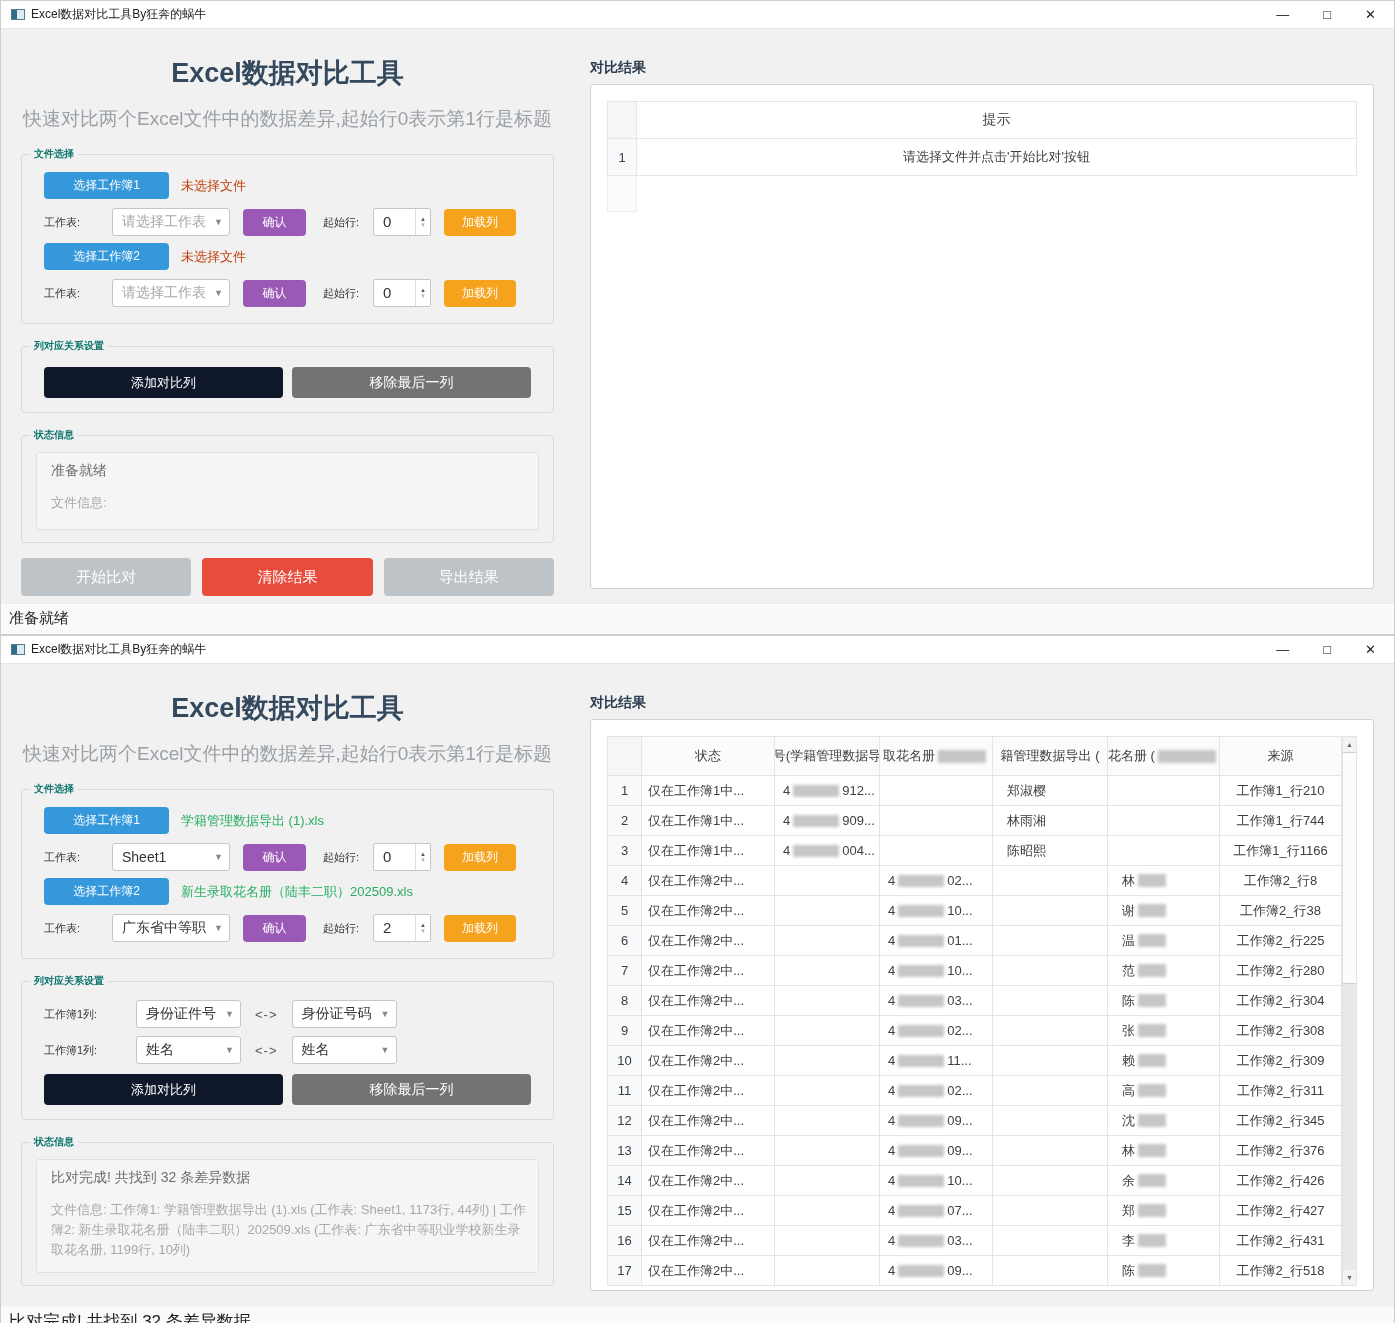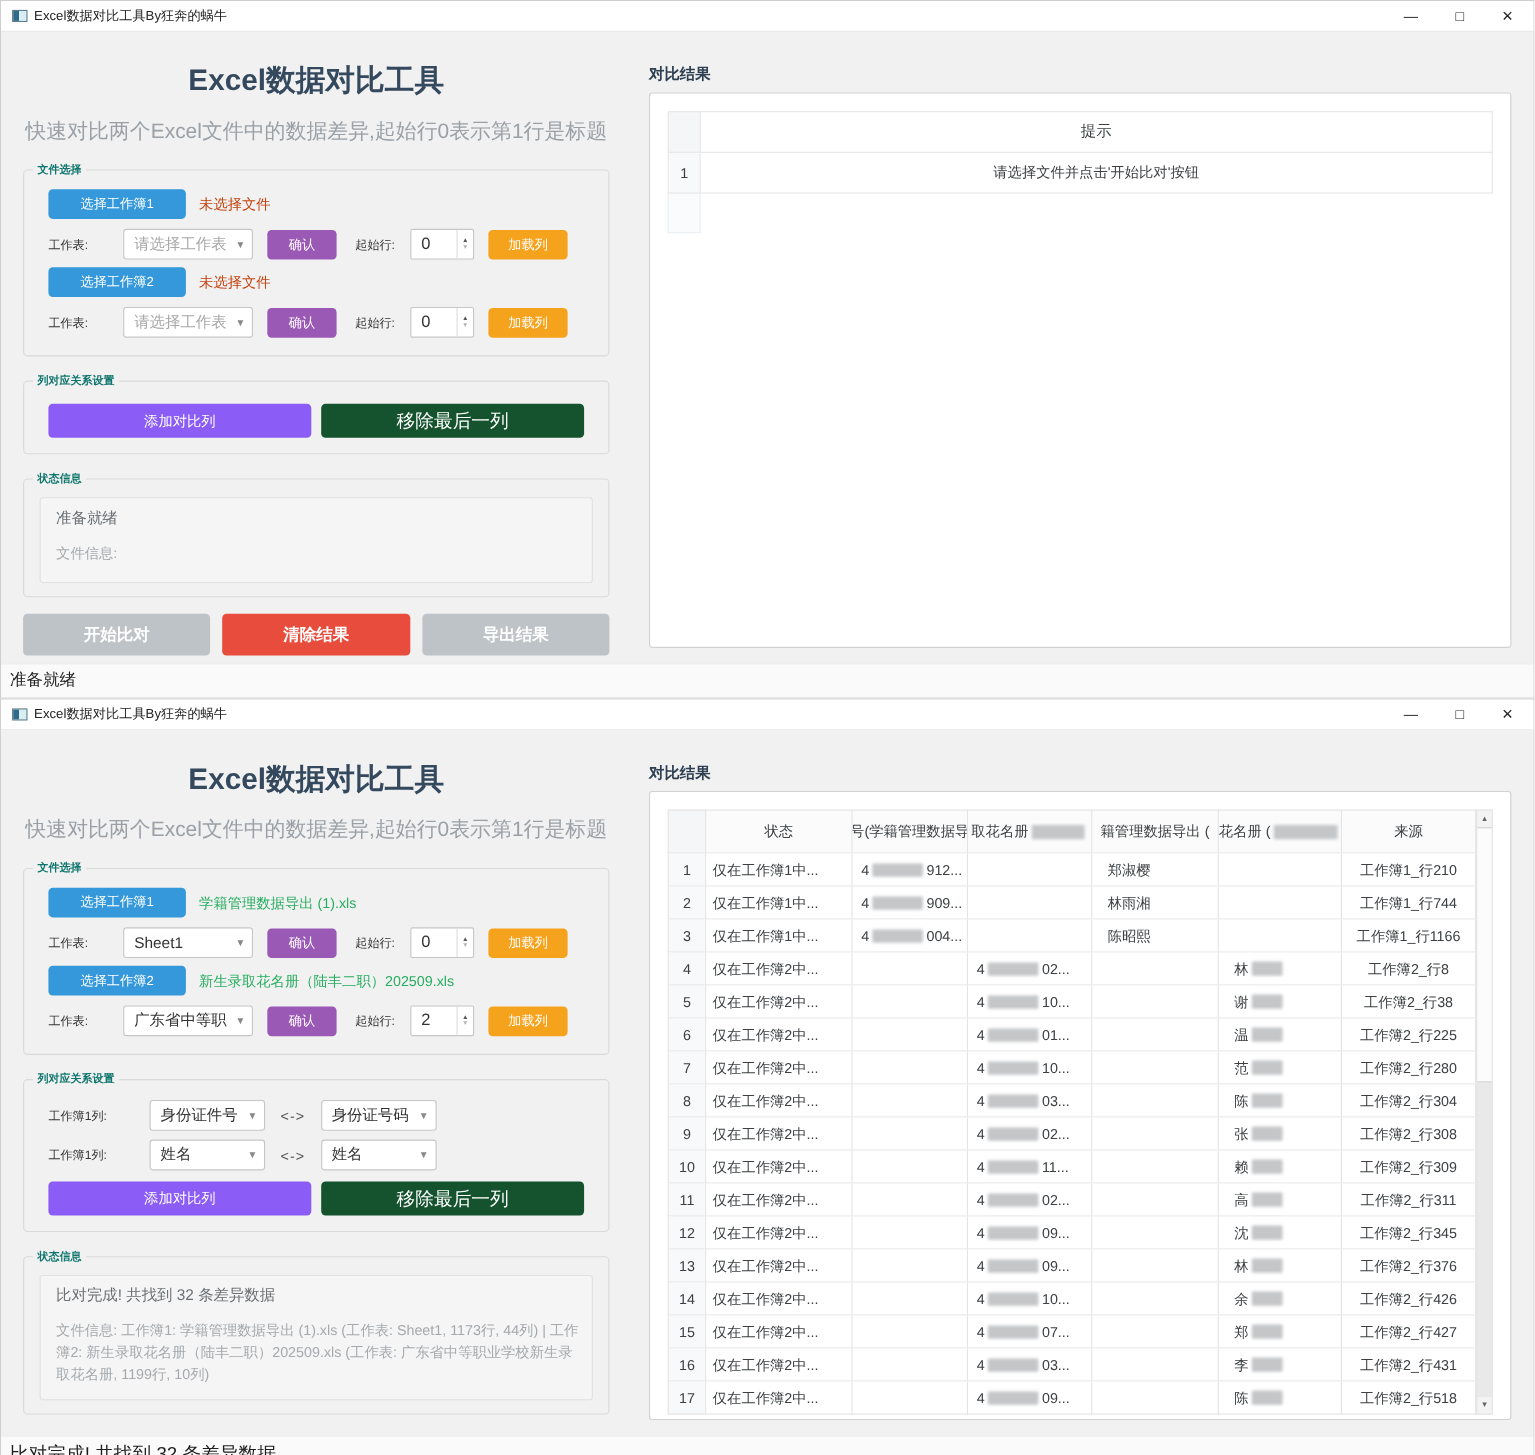--- a/index.html
+++ b/index.html
@@ -42,22 +42,22 @@
   fieldset.group legend { font-size:10px; font-weight:bold; color:#0f766e; padding:0 4px; margin-left:-4px; }
 
   .file-row { display:flex; align-items:center; margin:7px 0 4px 10px; }
   .sheet-row { display:flex; align-items:center; margin:9px 0 6px 10px; }
 
   .btn { border:none; border-radius:4px; color:#fff; font-size:12px; cursor:pointer;
          font-family:inherit; display:inline-flex; align-items:center; justify-content:center; }
   .btn.blue   { background:#3498db; width:125px; height:27px; }
   .btn.purple { background:#9b59b6; width:63px;  height:27px; margin-left:13px; }
   .btn.orange { background:#f5a21d; width:72px;  height:27px; margin-left:13px; }
-  .btn.green-big { background:#8b5cf6; flex:1; height:31px; font-size:13px; }
-  .btn.red-big   { background:#14532d; flex:1; height:31px; font-size:17px; }
+  .btn.green-big { background:#0f172a; flex:1; height:31px; font-size:13px; }
+  .btn.red-big   { background:#737373; flex:1; height:31px; font-size:14px; }
 
   .file-name { font-size:13px; margin-left:12px; }
   .file-name.muted { color:#c2410c; }
   .file-name.ok { color:#27ae60; }
 
   .lbl { font-size:11px; color:#333; white-space:nowrap; }
   .lbl.sheet { width:68px; }
   .lbl.startrow { margin-left:17px; }
 
   .dropdown {
@@ -83,21 +83,21 @@
   .map-btn-row { display:flex; gap:9px; margin:10px 10px 4px 10px; }
 
   .status-inner { border:1px solid #e0e0e0; border-radius:3px; background:#f5f5f5;
                   margin:6px 2px 2px 2px; padding:9px 12px 12px 14px; }
   .status-l1 { font-size:14px; color:#6b6f73; }
   .status-l2 { font-size:13px; color:#a5a9ad; margin-top:13px; line-height:1.55; }
   .status-inner.tall { min-height:97px; }
   .status-inner.short { min-height:78px; }
 
   .action-row { display:flex; gap:11px; margin-top:15px; }
-  .action-row .btn { flex:1; height:38px; font-size:15px; font-weight:bold; border-radius:4px; }
+  .action-row .btn { flex:1; height:38px; font-size:15px; font-weight:normal; border-radius:4px; }
   .a-gray { background:#bdc3c7; }
   .a-red { background:#e74c3c; }
 
   
   .result-label { font-size:14px; font-weight:bold; color:#2c3e50; margin:20px 0 7px 0; }
   .result-panel { background:#fff; border:1px solid #d2d2d2; border-radius:3px; padding:16px; }
   .result-panel.p1 { height:505px; }
   .result-panel.p2 { height:572px; }
 
   

